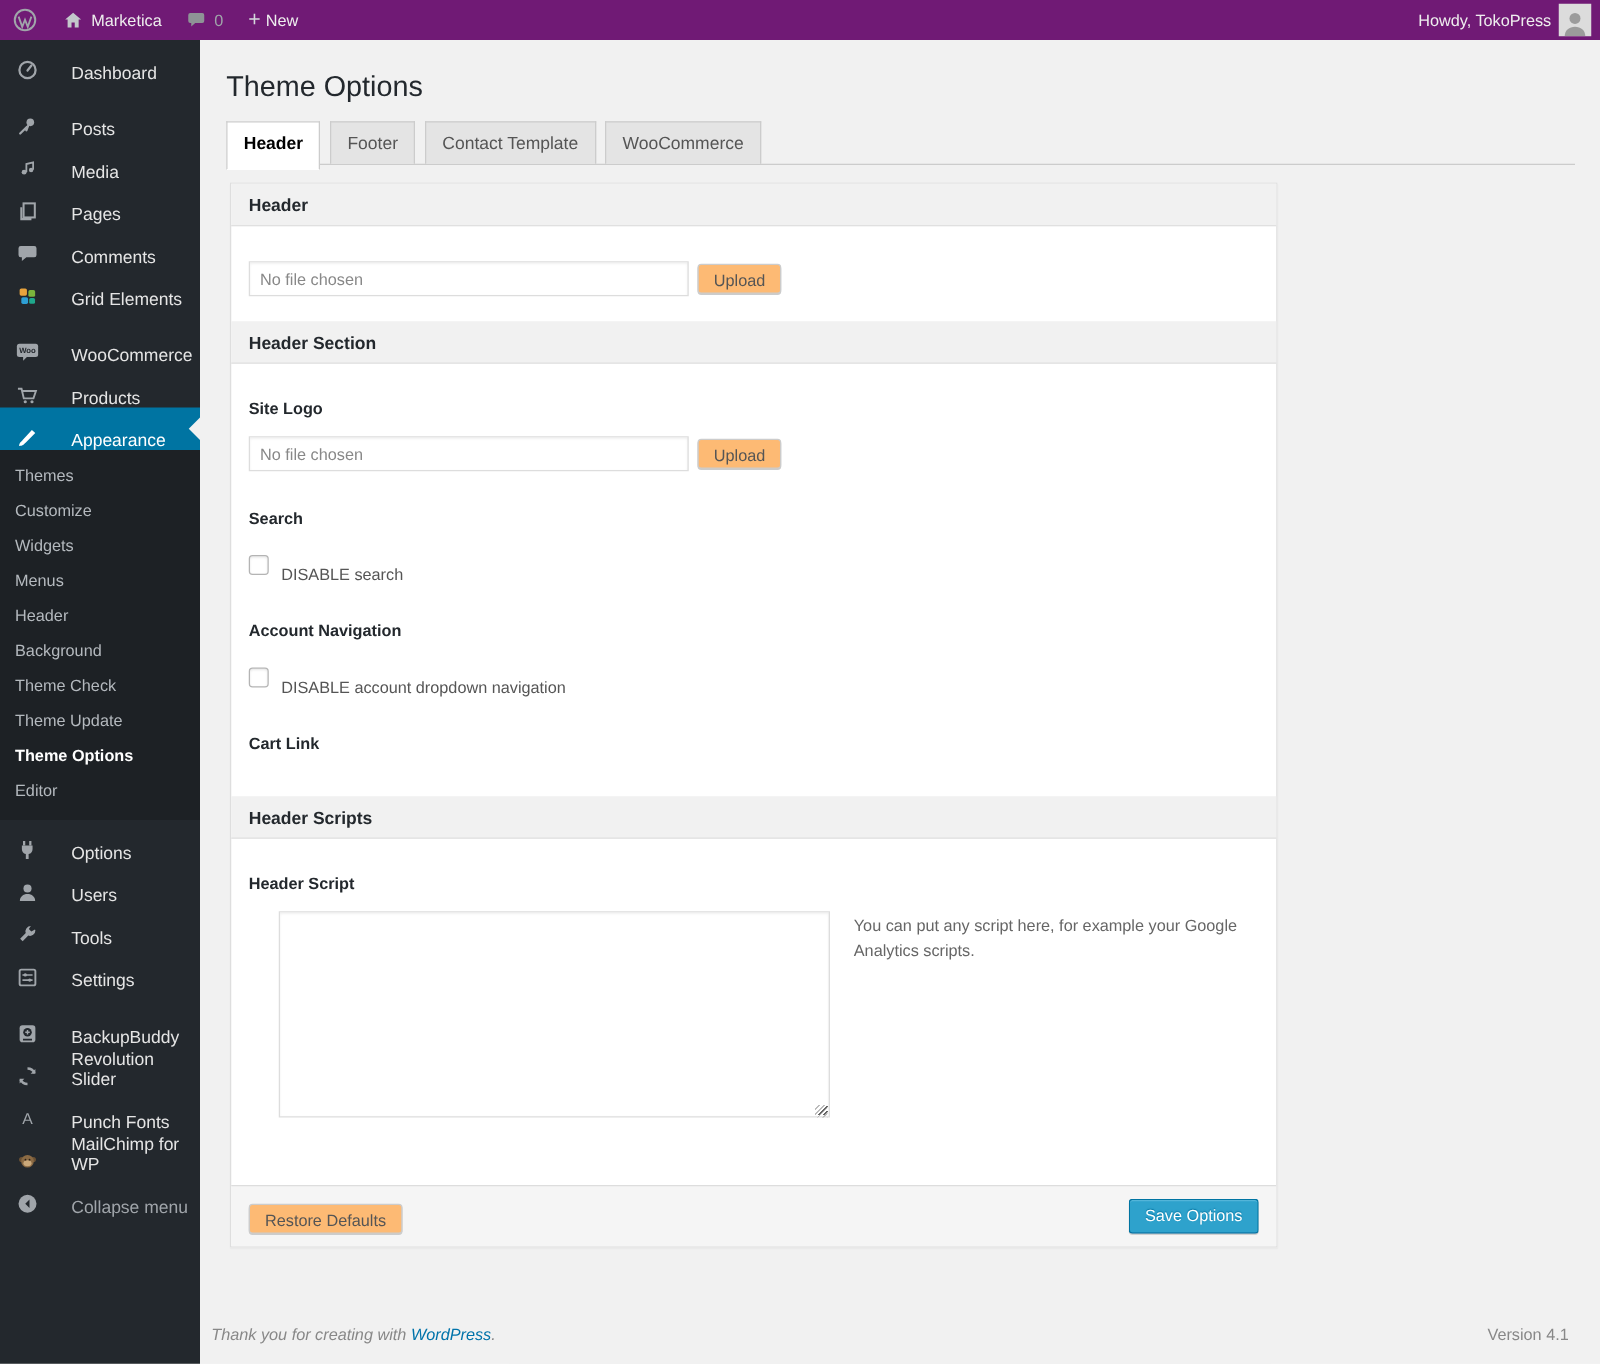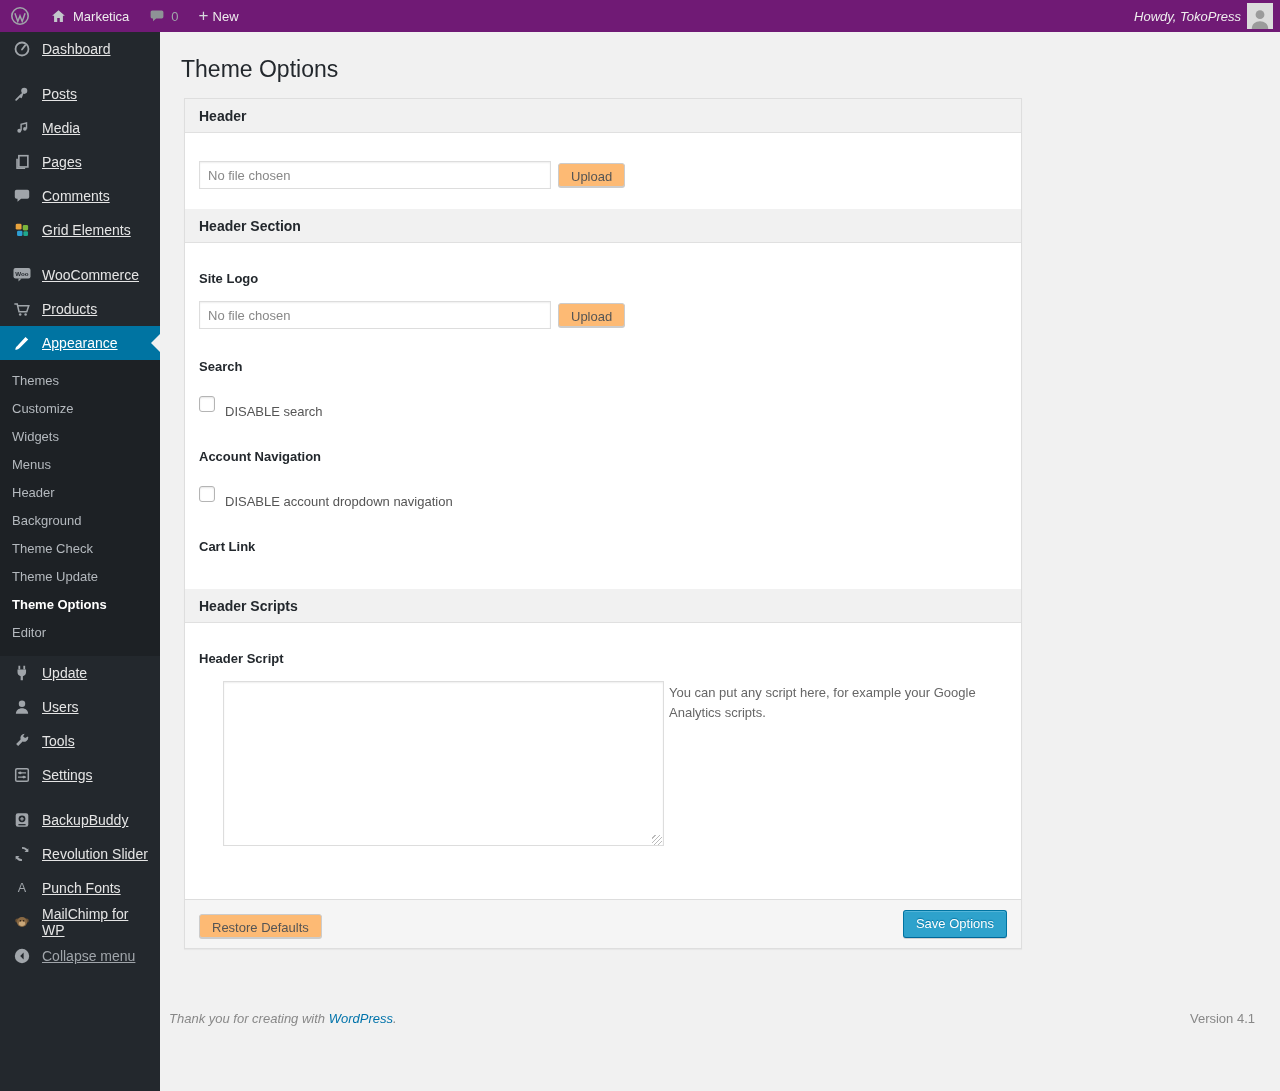--- a/index.html
+++ b/index.html
@@ -11,35 +11,34 @@
   }
 
   
   .admin-bar {
     position:absolute; top:0; left:0; right:0; height:32px;
     background:#701a75; color:#eee; font-size:13px;
     display:flex; align-items:center; z-index:50;
   }
   .ab-item { display:flex; align-items:center; gap:6px; padding:0 10px; height:32px; cursor:pointer; }
   .ab-item svg { display:block; }
-  .ab-right { margin-left:auto; display:flex; align-items:center; gap:8px; padding-right:7px;font-style:italic; }
+  .ab-right { margin-left:auto; display:flex; align-items:center; gap:8px; padding-right:7px; }
   .ab-count { color:#a0a5aa; }
   .ab-plus { font-size:17px; font-weight:400; color:#d5d8dc; margin-right:-2px; }
   .avatar { width:26px; height:26px; background:#dcdcdc; display:flex; align-items:flex-end; justify-content:center; overflow:hidden; }
 
   
   .sidebar {
     position:absolute; top:32px; left:0; width:160px; bottom:0;
     background:#23282d; color:#eee; font-size:14px;
   }
   .menu-item {
-    display:flex; align-items:center; gap:10px;
+    display:flex; align-items:flex-end; gap:25px;
     height:34px; padding:0 8px 0 12px; cursor:pointer; position:relative;
     color:#e5e5e5;
-    text-decoration:underline;
   }
   .menu-item .mi { width:20px; height:20px; display:flex; align-items:center; justify-content:center; color:#a0a5aa; flex:none; }
   .menu-item.active { background:#0074a2; color:#fff; }
   .menu-item.active .mi { color:#fff; }
   .menu-arrow {
     position:absolute; right:0; top:50%; margin-top:-9px;
     width:0; height:0;
     border-top:9px solid transparent; border-bottom:9px solid transparent;
     border-right:9px solid #f1f1f1;
   }
@@ -98,21 +97,21 @@
   }
   .gap-lg { margin-top:30px; }
   .checkbox-row { display:flex; align-items:center; gap:10px; margin-top:-1px; }
   .checkbox {
     width:16px; height:16px; background:#fff; border:1px solid #b4b4b4;
     border-radius:3px; box-shadow:inset 0 1px 2px rgba(0,0,0,.1);
     display:inline-block; cursor:pointer; flex:none;
   }
   .checkbox-label { font-size:13px; color:#555; cursor:pointer;margin-top:16px; }
 
-  .script-wrap { display:flex; align-items:flex-start; gap:5px;padding-left:24px; }
+  .script-wrap { display:flex; align-items:flex-start; gap:19px;padding-left:24px; }
   .script-area-holder { position:relative; }
   .script-textarea {
     width:441px; height:165px; resize:both;
     border:1px solid #ddd; background:#fff;
     box-shadow:inset 0 1px 2px rgba(0,0,0,.07);
     font-family:"Liberation Sans", sans-serif; font-size:13px; color:#333;
   }
   .resize-grip {
     position:absolute; right:2px; bottom:5px; width:10px; height:10px; pointer-events:none;
     background:repeating-linear-gradient(135deg, transparent, transparent 2px, #bbb 2px, #bbb 3px);
@@ -286,21 +285,21 @@
     <span class="submenu-item current">Theme Options</span>
     <span class="submenu-item">Editor</span>
   </div>
   <div class="menu-item">
     <span class="mi">
         <svg width="18" height="18" viewBox="0 0 20 20">
           <path d="M7 2v4M12.5 2v4" stroke="currentColor" stroke-width="2"></path>
           <path d="M5 6h9.5v3a4.7 4.7 0 0 1-3.5 4.55V18H8.5v-4.45A4.7 4.7 0 0 1 5 9z" fill="currentColor"></path>
         </svg>
       </span>
-    <span>Update</span>
+    <span>Options</span>
   </div>
   <div class="menu-item">
     <span class="mi">
         <svg width="18" height="18" viewBox="0 0 20 20">
           <circle cx="10" cy="6.5" r="3.6" fill="currentColor"></circle>
           <path d="M3.2 17.5c0-3.8 3-6.2 6.8-6.2s6.8 2.4 6.8 6.2z" fill="currentColor"></path>
         </svg>
       </span>
     <span>Users</span>
   </div>
@@ -373,20 +372,26 @@
           <path d="M11.8 6.2L8 10l3.8 3.8z" fill="#23282d"></path>
         </svg>
       </span>
     <span>Collapse menu</span>
   </div>
 </div>
 
 <div class="content">
   <h1 class="page-title">Theme Options</h1>
 
+  <div class="tabs">
+    <span class="tab active">Header</span>
+    <span class="tab">Footer</span>
+    <span class="tab">Contact Template</span>
+    <span class="tab">WooCommerce</span>
+  </div>
 
   <div class="panel">
 
     <div class="section-bar">Header</div>
     <div class="section-body">
       <div class="field-row">
         <input class="text-input" type="text" placeholder="No file chosen" style="">
         <button class="btn-secondary">Upload</button>
       </div>
     </div>

